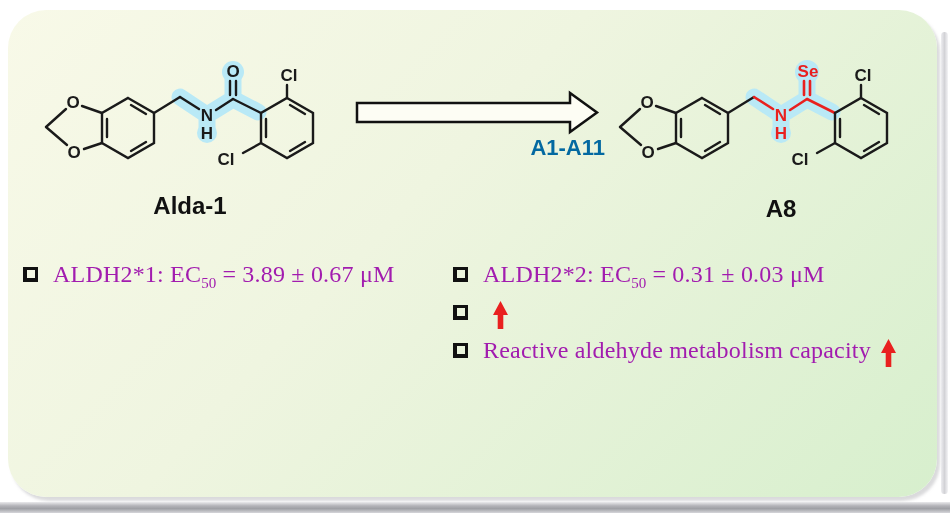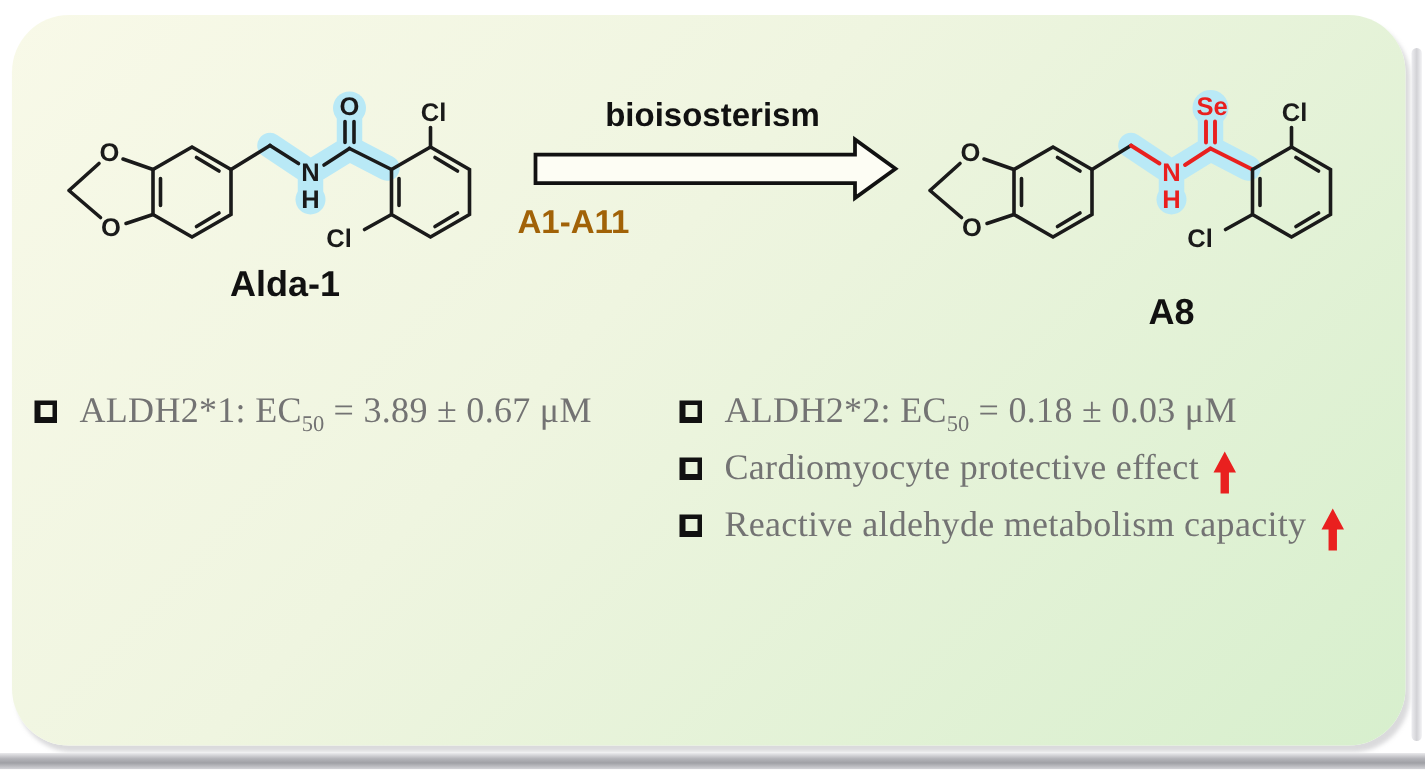--- a/index.html
+++ b/index.html
@@ -18,39 +18,39 @@
   #mol-right{left:614px;top:55px;}
   .bond{stroke:#1a1a1a;stroke-width:2.4;stroke-linecap:round;fill:none;}
   .bond-red{stroke:#e9201f;stroke-width:2.6;stroke-linecap:round;fill:none;}
   .glow{stroke:#b9e9f6;stroke-width:17;stroke-linecap:round;stroke-linejoin:round;fill:none;}
   .glow-dot{fill:#b9e9f6;}
   .atom{font-family:"Liberation Sans",sans-serif;font-size:17px;font-weight:600;fill:#1a1a1a;
         text-anchor:middle;dominant-baseline:central;}
   .atom-red{fill:#e9201f;font-weight:700;}
 
   .mol-name{position:absolute;width:100px;text-align:center;font-size:24px;font-weight:bold;color:#111;}
-  #name-left{left:140px;top:176px;}
+  #name-left{left:140px;top:192px;}
   #name-right{left:731px;top:195px;}
 
   .arrow-wrap{position:absolute;left:345px;top:62px;width:260px;height:100px;}
   .arrow-label-top{position:absolute;left:0;top:2px;width:100%;text-align:center;
         font-size:22px;font-weight:bold;color:#111;}
-  .arrow-label-bottom{position:absolute;left:0;top:73px;width:100%;text-align:left;
-        font-size:22px;font-weight:bold;color:#a16207;}
+  .arrow-label-bottom{position:absolute;left:0;top:73px;width:100%;text-align:right;
+        font-size:22px;font-weight:bold;color:#0369a1;}
   .arrow-svg{position:absolute;left:0;top:29px;width:260px;height:44px;overflow:visible;}
   .arrow-body{fill:#fdfdf4;stroke:#111;stroke-width:2.5;stroke-linejoin:miter;}
 
   .blist{position:absolute;top:255px;}
   #blist-left{left:23px;}
   #blist-right{left:453px;}
   .brow{display:flex;align-items:center;height:38px;white-space:nowrap;}
   .cbx{display:inline-block;width:8px;height:8px;border:3px solid #111;
        border-left-width:4px;border-bottom-width:4px;margin-right:15px;flex:0 0 auto;
        background:transparent;}
-  .btxt{font-family:"Liberation Serif",serif;font-size:24px;color:#737373;letter-spacing:0.2px;}
+  .btxt{font-family:"Liberation Serif",serif;font-size:24px;color:#a21caf;letter-spacing:0.2px;}
   .sub{font-size:15px;position:relative;top:6px;letter-spacing:0;}
   .trend{width:17px;height:32px;margin-left:9px;transform:translateY(3px);}
   .trend path{fill:#e9201f;}
 </style>
 </head>
 <body>
 
 <div class="canvas">
   <div class="card"></div>
 
@@ -78,21 +78,20 @@
     <text class="atom" x="34" y="97">O</text>
     <text class="atom" x="167" y="60">N</text>
     <text class="atom" x="167" y="78">H</text>
     <text class="atom" x="193" y="16">O</text>
     <text class="atom" x="249" y="20">Cl</text>
     <text class="atom" x="186" y="104">Cl</text>
   </svg>
   <div class="mol-name" id="name-left">Alda-1</div>
 
   <div class="arrow-wrap">
-    <div class="arrow-label-top">bioisosterism</div>
     <svg class="arrow-svg" viewBox="0 0 260 44">
       <polygon class="arrow-body" points="12,12 225,12 225,2 252,21.5 225,41 225,31 12,31"></polygon>
     </svg>
     <div class="arrow-label-bottom">A1-A11</div>
   </div>
 
   <svg id="mol-right" class="mol-svg" viewBox="0 0 300 120">
     <g>
       <path class="glow" d="M140,42 L167,60 L167,78 M167,60 L193,44 L218,57 M193,44 L193,17"></path>
       <circle class="glow-dot" cx="193" cy="17" r="12"></circle>
@@ -125,25 +124,24 @@
   <div class="blist" id="blist-left">
     <div class="brow">
       <span class="cbx"></span>
       <span class="btxt"><span>ALDH2*1: EC</span><span class="sub">50</span><span> = 3.89 ± 0.67 μM</span></span>
     </div>
   </div>
 
   <div class="blist" id="blist-right">
     <div class="brow">
       <span class="cbx"></span>
-      <span class="btxt"><span>ALDH2*2: EC</span><span class="sub">50</span><span> = 0.18 ± 0.03 μM</span></span>
+      <span class="btxt"><span>ALDH2*2: EC</span><span class="sub">50</span><span> = 0.31 ± 0.03 μM</span></span>
     </div>
     <div class="brow">
       <span class="cbx"></span>
-      <span class="btxt">Cardiomyocyte protective effect</span>
       <svg class="trend" viewBox="0 0 17 32">
         <path d="M8.5,2 L16,16 L11.3,16 L11.3,30 L5.7,30 L5.7,16 L1,16 Z"></path>
       </svg>
     </div>
     <div class="brow">
       <span class="cbx"></span>
       <span class="btxt">Reactive aldehyde metabolism capacity</span>
       <svg class="trend" viewBox="0 0 17 32">
         <path d="M8.5,2 L16,16 L11.3,16 L11.3,30 L5.7,30 L5.7,16 L1,16 Z"></path>
       </svg>

